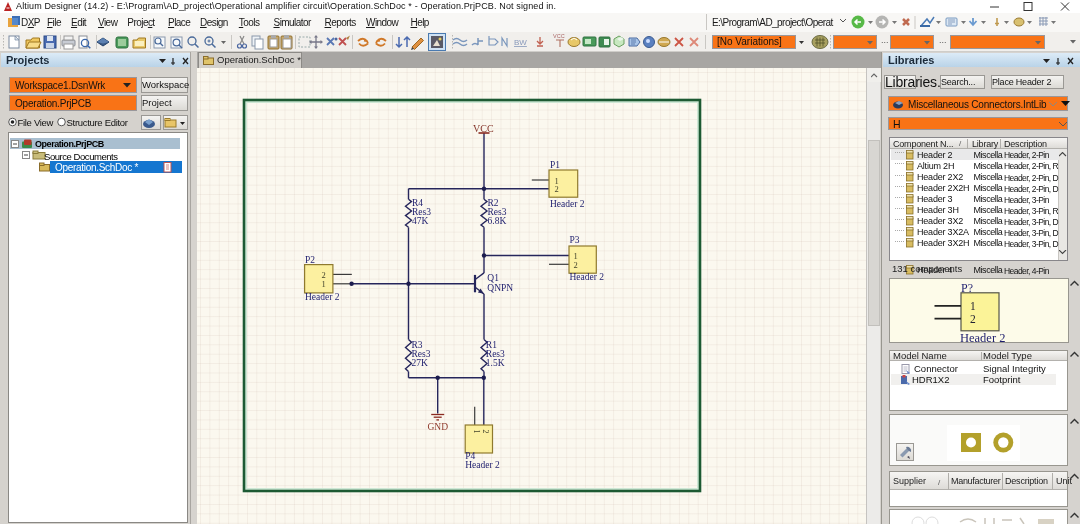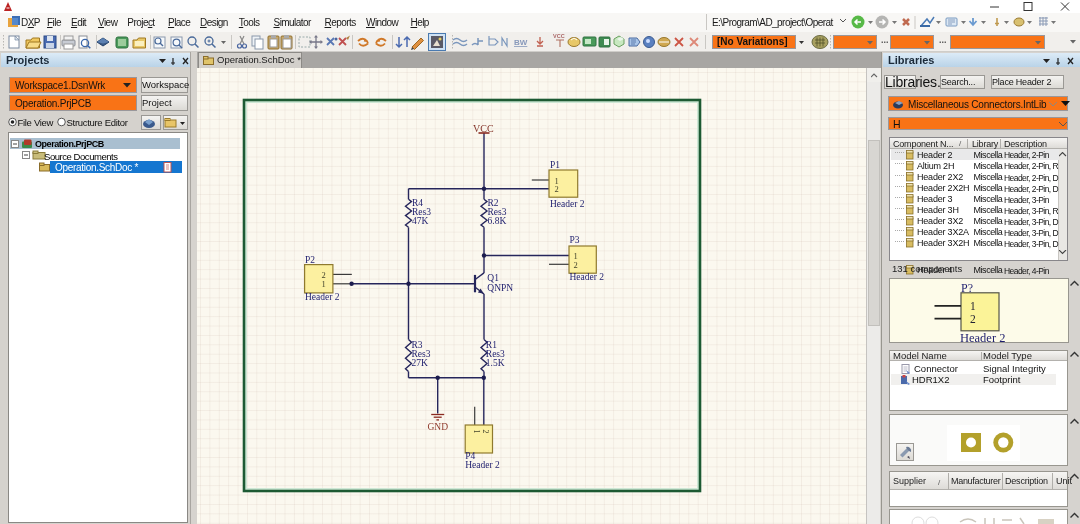--- a/index.html
+++ b/index.html
@@ -3,21 +3,21 @@
 <meta charset="utf-8">
 <style>
   * { margin:0; padding:0; box-sizing:border-box; }
   html,body { width:1080px; height:524px; overflow:hidden; font-family:"Liberation Sans",sans-serif; background:#d6d3ce; }
   .abs { position:absolute; }
   #titlebar { position:absolute; left:0; top:0; width:1080px; height:13px; background:#ffffff; }
   #titlebar .ttl { position:absolute; left:16px; top:1px; font-size:9px; letter-spacing:0.13px; color:#111; white-space:nowrap; }
   #menubar { position:absolute; left:0; top:13px; width:1080px; height:19px; background:#f8f7f5; }
   .mi { position:absolute; top:3.5px; font-size:10px; letter-spacing:-0.55px; color:#1a1a1a; white-space:nowrap; }
   .mi u { text-decoration:underline; }
-  #toolbar { position:absolute; left:0; top:32px; width:1080px; height:20px; background:#f1efec; border-bottom:1px solid #cfcdc9;font-weight:bold; }
+  #toolbar { position:absolute; left:0; top:32px; width:1080px; height:20px; background:#f1efec; border-bottom:1px solid #cfcdc9; }
   #leftpanel { position:absolute; left:0; top:52px; width:191px; height:472px; background:#d5d2cd; border-right:1px solid #a8a5a0; }
   .phead { position:absolute; left:1px; top:1px; width:189px; height:14px; background:linear-gradient(#dcebf7,#b9d3e8); }
   .phead .pt { position:absolute; left:5px; top:1px; font-size:11px; font-weight:bold; color:#1c2b3a; }
   .fld { position:absolute; background:#f97316; border:1px solid #99979b; font-size:10px; color:#111; }
   .btn3 { position:absolute; background:linear-gradient(#f4f3f1,#dcdad5); border:1px solid #9a9894; font-size:9.5px; color:#111; text-align:left; }
   #centerarea { position:absolute; left:197px; top:52px; width:684px; height:472px; }
   #tabbar { position:absolute; left:0; top:0; width:684px; height:16px; background:#a8a6a3; }
   #tab1 { position:absolute; left:1px; top:0px; width:104px; height:16px; background:#d3d0cb; border:1px solid #8c8a86; border-bottom:none; font-size:9.5px; color:#1a1a1a; }
   #canvas { position:absolute; left:0; top:16px; width:669px; height:456px; background:#fbf8ef;
     background-image:linear-gradient(to right, rgba(205,185,172,0.19) 1px, transparent 1px),
@@ -28,20 +28,21 @@
   .tblhead { background:linear-gradient(#f6f5f3,#dedcd8); border-bottom:1px solid #b3b1ad; }
   svg text { white-space:pre; }
 </style>
 </head>
 <body>
 <div id="titlebar">
   <svg class="abs" style="left:3px;top:2px" width="10" height="9">
       <path d="M1 9 L5 0 L9 9 Z" fill="#b22"></path>
       <path d="M3.5 6 h3" stroke="#fff" stroke-width="1"></path>
     </svg>
+  <span class="ttl">Altium Designer (14.2) - E:\Program\AD_project\Operational amplifier circuit\Operation.SchDoc * - Operation.PrjPCB. Not signed in.</span>
   <svg class="abs" style="left:985px;top:0" width="95" height="13">
     <path d="M5 7 h9" stroke="#333" stroke-width="1"></path>
     <rect x="39" y="2.5" width="8" height="8" fill="none" stroke="#333" stroke-width="1"></rect>
     <path d="M76 2.5 l8 8 M84 2.5 l-8 8" stroke="#333" stroke-width="1"></path>
   </svg>
 </div>
 <div id="menubar">
   <svg class="abs" style="left:8px;top:3px" width="13" height="13">
       <rect x="0" y="2" width="10" height="9" fill="#e8a33d"></rect>
       <rect x="4" y="0" width="8" height="9" fill="#3b6db5"></rect>

